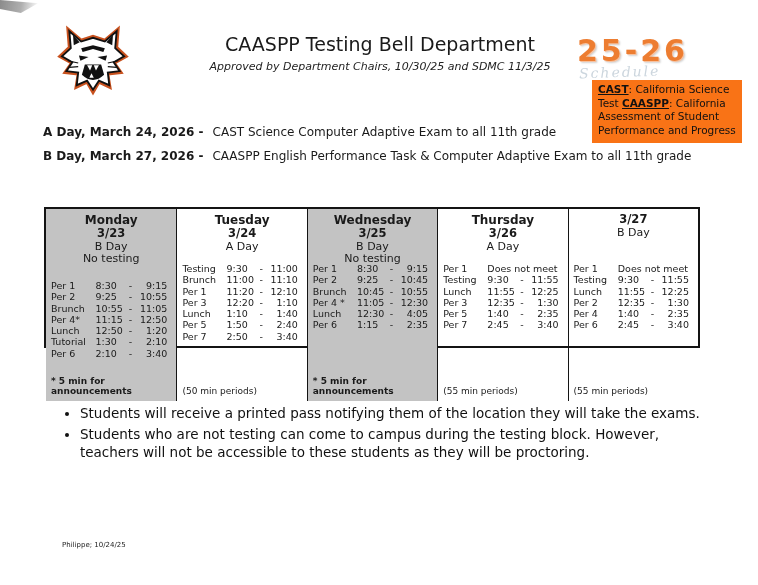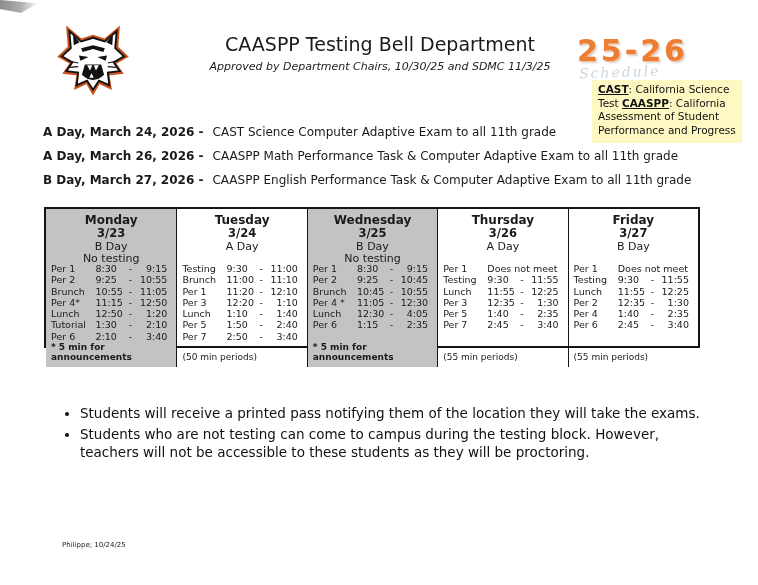--- a/index.html
+++ b/index.html
@@ -29,36 +29,36 @@
     text-shadow:1px 1px 0 #f6c2a0, 2px 2px 2px rgba(0,0,0,.18);
   }
   .watermark {
     position:absolute; left:579px; top:64px; font-family:"DejaVu Serif",serif;
     font-style:italic; font-size:14px; color:#ccd6de; letter-spacing:2px;
     transform:rotate(-2deg);
   }
   
   .legend {
     position:absolute; left:592px; top:80px; width:150px;
-    background:#fef9c3; padding:3px 6px 5px 6px; box-sizing:border-box;
+    background:#f97316; padding:3px 6px 5px 6px; box-sizing:border-box;
     font-size:10.5px; line-height:1.3; color:#111;
   }
   .legend .term { font-weight:700; text-decoration:underline; }
   
   .test-dates { position:absolute; left:43px; top:120px; width:680px; }
   .test-date-line { font-size:12px; line-height:24px; white-space:nowrap; }
   .test-date-line .lbl { font-weight:700; margin-right:9px; }
   
   .schedule {
     position:absolute; left:44px; top:207px; width:656px; height:141px;
     border:2px solid #141414; box-sizing:border-box;
     display:grid; grid-template-columns:repeat(5,1fr); background:#fff;
   }
   .col { position:relative; display:flex; flex-direction:column; border-left:1px solid #141414; }
-  .col:first-child { border-left:none; }
+  .col:first-child { border-left:none;gap:17px; }
   .col.shaded { background:#c3c3c3; }
   .col-head { text-align:center; padding-top:4px; height:52px; box-sizing:border-box; }
   .col-head .day  { font-size:12px; font-weight:700; line-height:14px; }
   .col-head .date { font-size:11.5px; font-weight:700; line-height:13px; }
   .col-head .dtype{ font-size:11px; line-height:13px; }
   .col-head .note { font-size:11px; line-height:12px; }
   .rows { padding:2px 5px 0 5px; }
   .row { display:grid; grid-template-columns:37% 23% 12% 28%; font-size:9.5px; line-height:11.3px; }
   .row .dash { text-align:center; }
   .row .t2 { text-align:right; padding-right:4px; }
@@ -105,21 +105,20 @@
   <div class="title-approved">Approved by Department Chairs, 10/30/25 and SDMC 11/3/25</div>
 </div>
 
 <div class="year-badge">25-26</div>
 <div class="watermark">Schedule</div>
 
 <div class="legend" id="legend-box"><span class="term">CAST</span><span>: California Science Test</span> <span class="term">CAASPP</span><span>: California Assessment of Student Performance and Progress</span> </div>
 
 <div class="test-dates" id="test-dates">
     <div class="test-date-line"><span class="lbl">A Day, March 24, 2026 -</span><span class="desc">CAST Science Computer Adaptive Exam to all 11th grade</span></div>
-    <div class="test-date-line"><span class="lbl">A Day, March 26, 2026 -</span><span class="desc">CAASPP Math Performance Task &amp; Computer Adaptive Exam to all 11th grade</span></div>
     <div class="test-date-line"><span class="lbl">B Day, March 27, 2026 -</span><span class="desc">CAASPP English Performance Task &amp; Computer Adaptive Exam to all 11th grade</span></div>
   </div>
 
 <div class="schedule" id="schedule">
     <div class="col shaded">
       <div class="col-head">
         <div class="day">Monday</div>
         <div class="date">3/23</div>
         <div class="dtype">B Day</div>
         <div class="note">No testing</div>
@@ -308,21 +307,20 @@
           <span class="lbl">Per 7</span>
           <span class="t1">2:45</span>
           <span class="dash">-</span>
           <span class="t2">3:40</span>
         </div>
       </div>
       <div class="col-foot">(55 min periods)</div>
     </div>
     <div class="col">
       <div class="col-head">
-        <div class="day">Friday</div>
         <div class="date">3/27</div>
         <div class="dtype">B Day</div>
       </div>
       <div class="rows">
         <div class="row">
           <span class="lbl">Per 1</span>
           <span class="spancell">Does not meet</span>
         </div>
         <div class="row bold">
           <span class="lbl">Testing</span>

